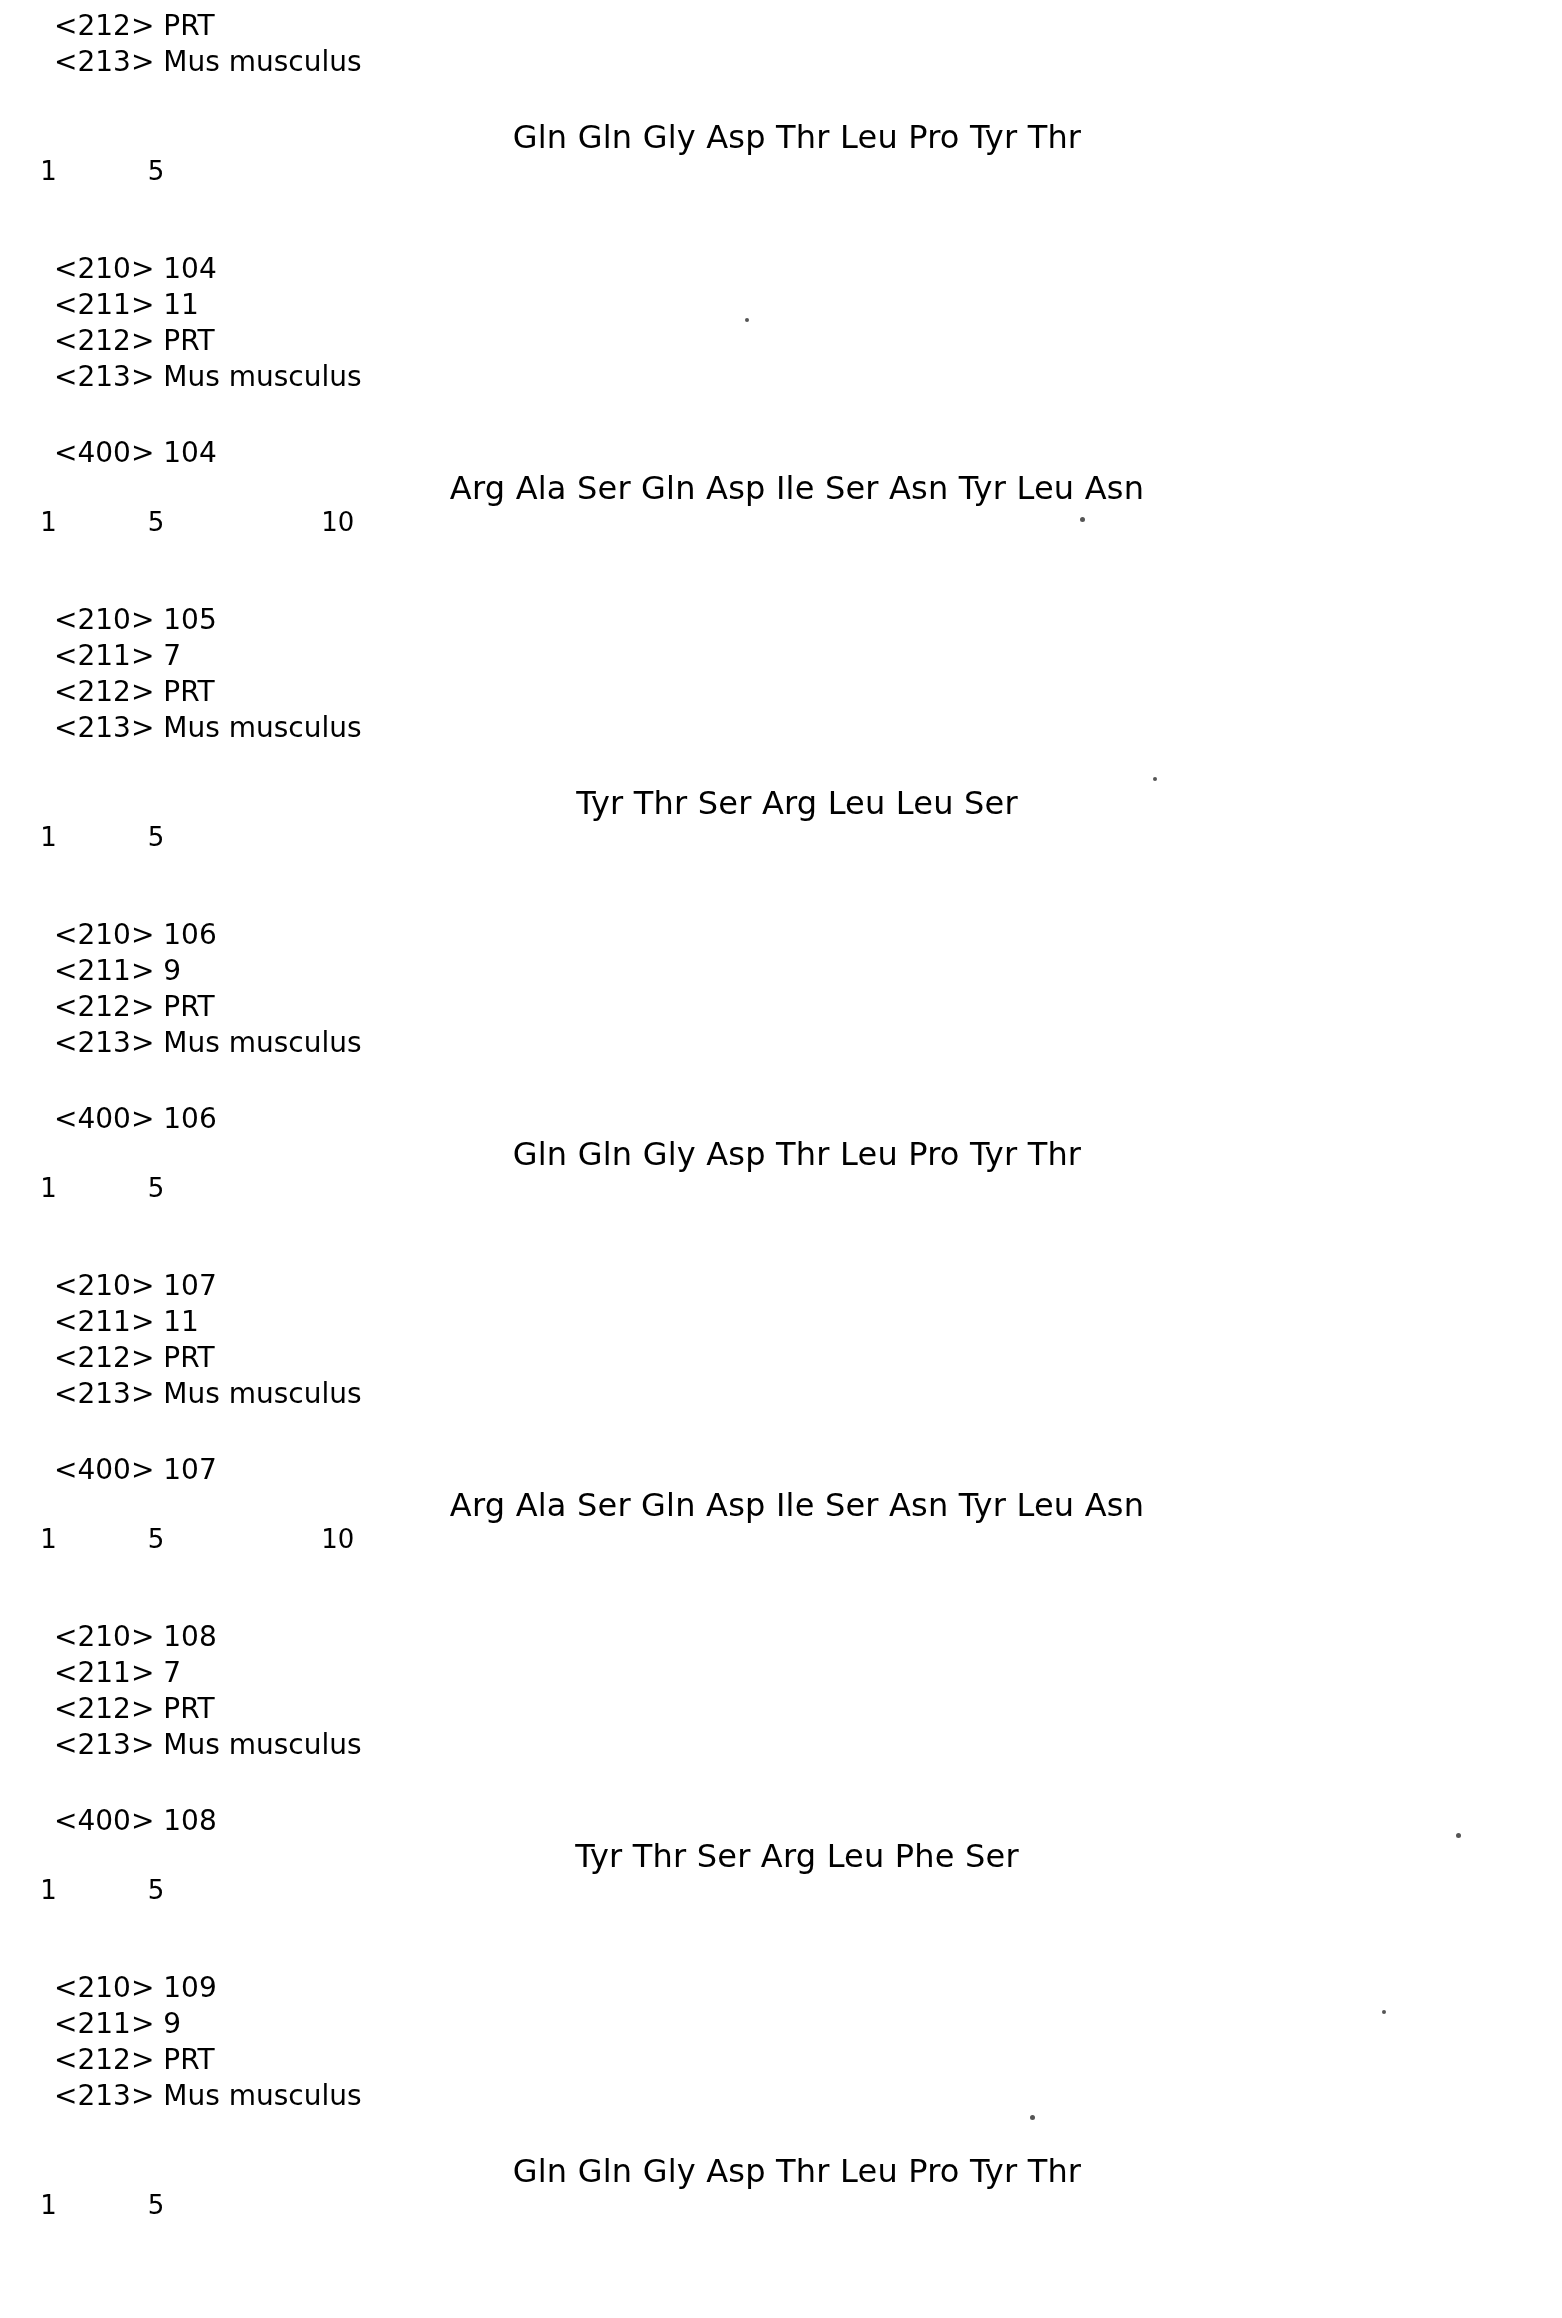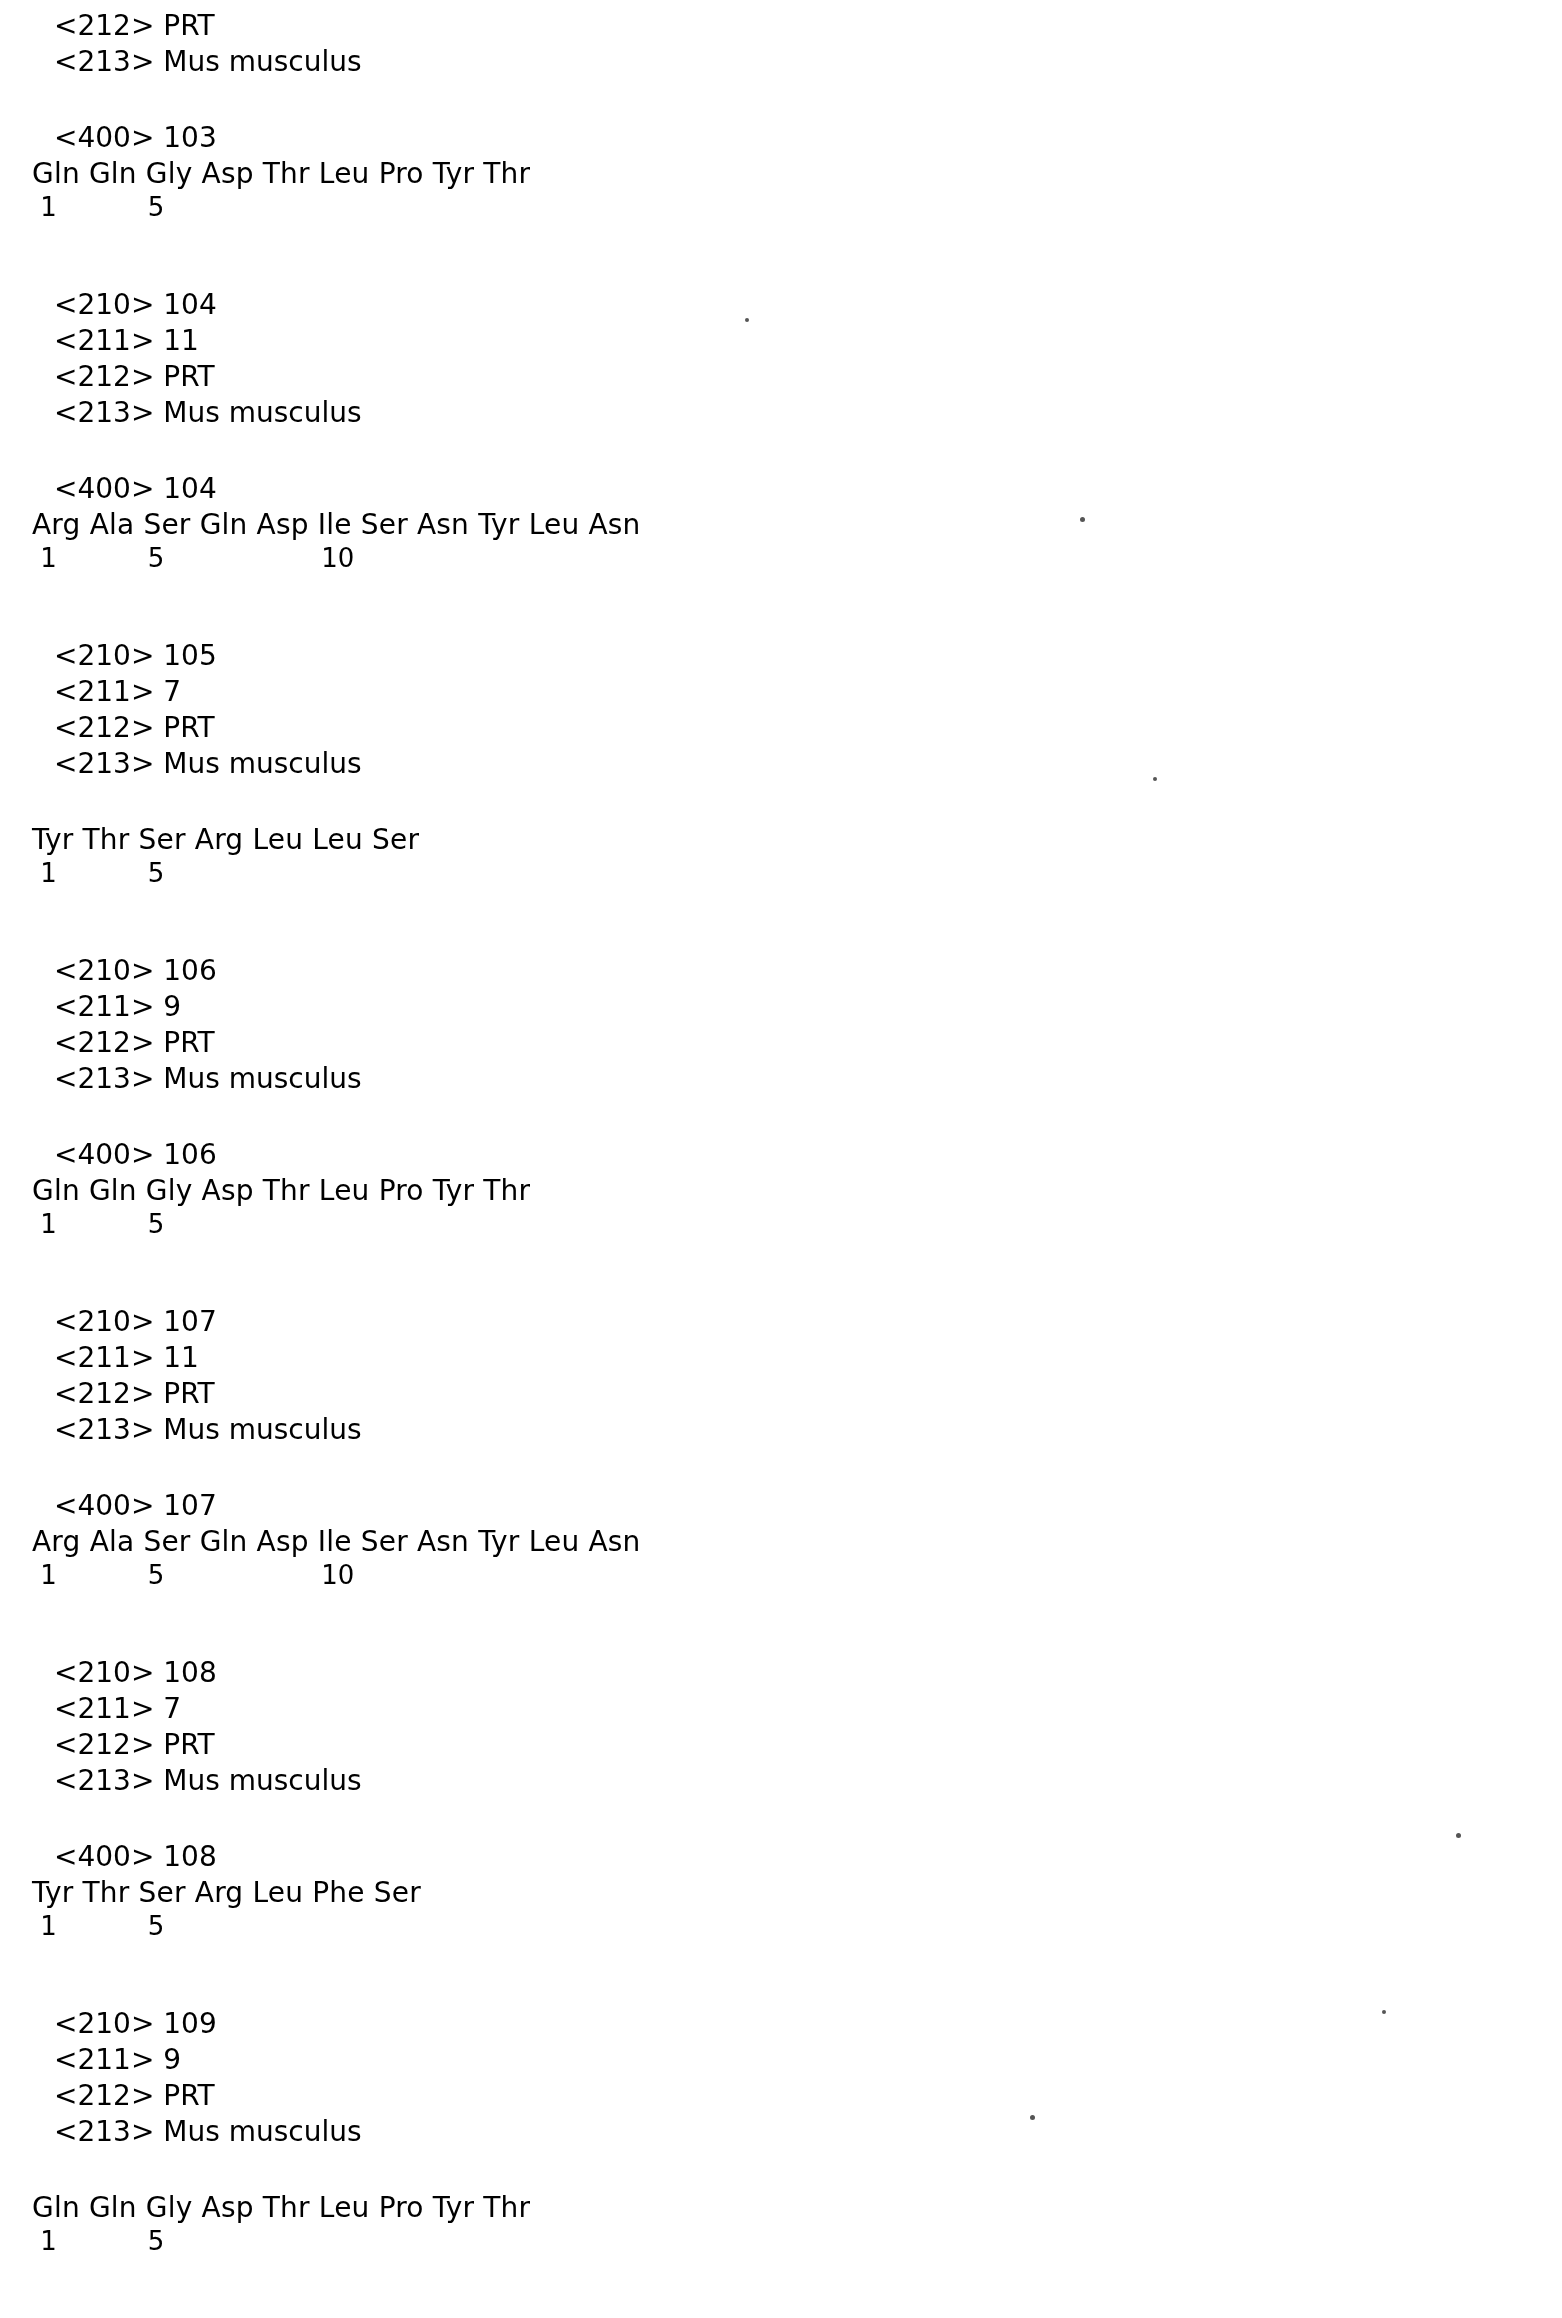--- a/index.html
+++ b/index.html
@@ -24,24 +24,25 @@
   .seq-block {
     margin: 0 0 0 0;
   }
   .tag-line {
     font-size: 28px;
     line-height: 36px;
     white-space: pre;
     margin-left: 22px;
   }
   .residues {
-    font-size: 28px;
+    font-size: 32px;
     line-height: 35px;
     white-space: pre;
     letter-spacing: 0.2px;
+    text-align: center;
   }
   .numbering {
     font-size: 26px;
     line-height: 32px;
     white-space: pre;
     font-family: "DejaVu Sans", sans-serif;
   }
   .gap-md { height: 40px; }
   .gap-lg { height: 64px; }
   .speck {
@@ -53,21 +54,20 @@
 </style>
 </head>
 <body>
 
 <div class="page">
 
   <div class="seq-block header-block">
     <div class="tag-line">&lt;212&gt; PRT</div>
     <div class="tag-line">&lt;213&gt; Mus musculus</div>
     <div class="gap-md"></div>
-    <div class="tag-line">&lt;400&gt; 103</div>
     <div class="residues">Gln Gln Gly Asp Thr Leu Pro Tyr Thr</div>
     <div class="numbering"> 1           5</div>
   </div>
 
   <div class="gap-lg"></div>
 
   <div class="seq-block">
     <div class="tag-line">&lt;210&gt; 104</div>
     <div class="tag-line">&lt;211&gt; 11</div>
     <div class="tag-line">&lt;212&gt; PRT</div>

